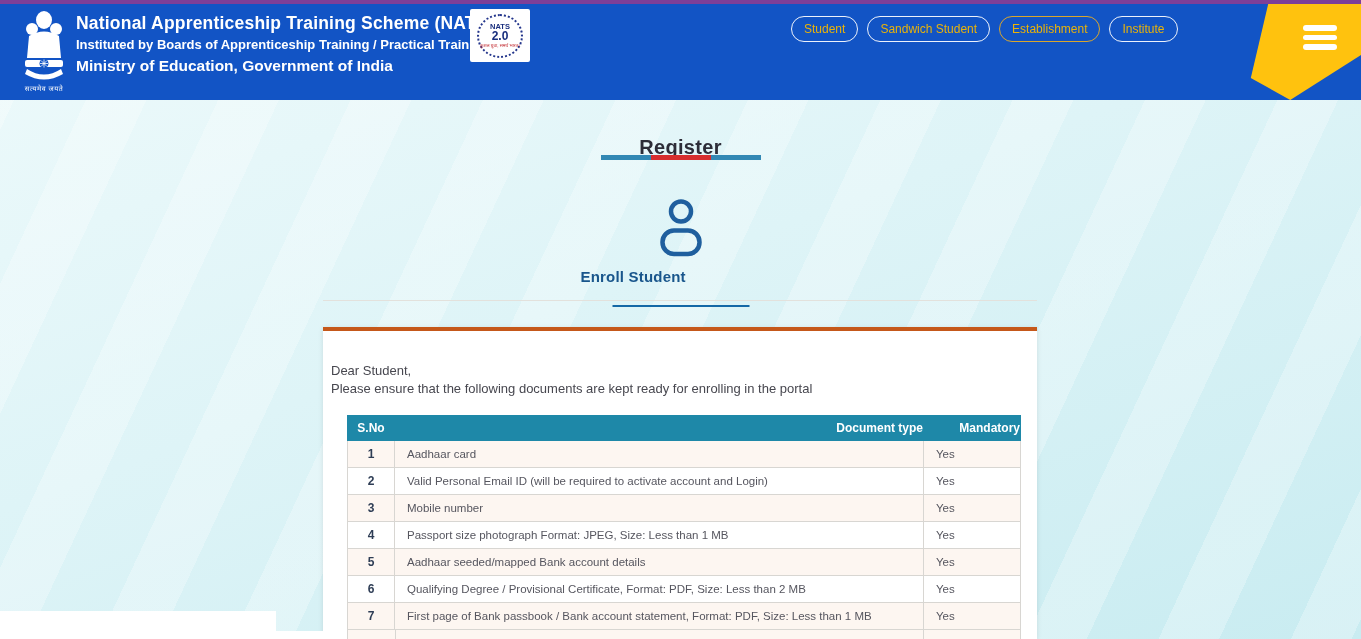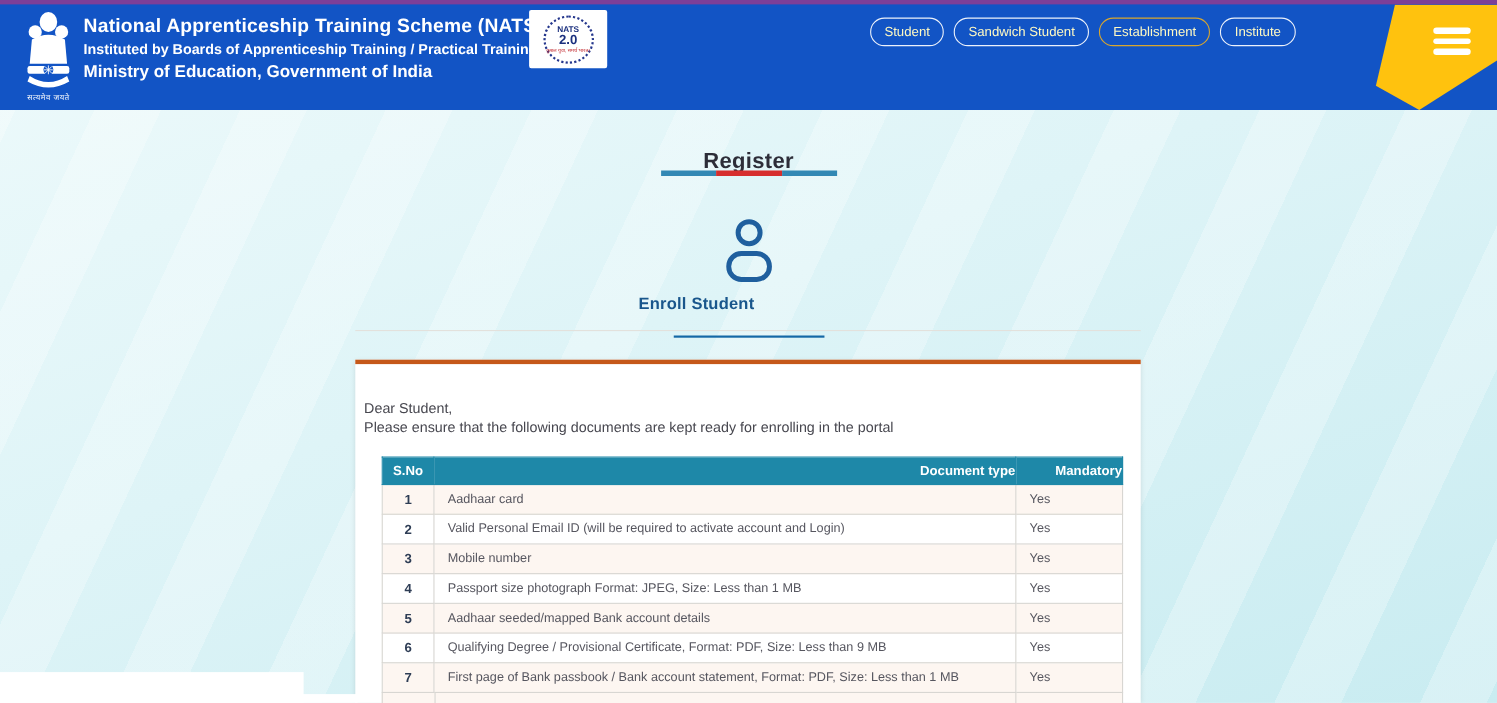--- a/index.html
+++ b/index.html
@@ -20,29 +20,29 @@
 
   
   .top-strip{position:absolute;left:0;top:0;width:100%;height:4px;background:var(--strip-purple);z-index:6;}
   header.gov{position:absolute;left:0;top:0;width:100%;height:100px;background:var(--header-blue);overflow:hidden;}
   .emblem{position:absolute;left:20px;top:10px;width:48px;height:72px;}
   .emblem-caption{position:absolute;left:12px;top:84px;width:64px;text-align:center;color:#fff;font-size:7px;letter-spacing:.5px;}
   .brand{position:absolute;left:76px;top:13px;color:#fff;}
   .brand .t1{font-size:17.5px;font-weight:bold;letter-spacing:.2px;}
   .brand .t2{font-size:13px;font-weight:bold;margin-top:3px;}
   .brand .t3{font-size:15.5px;font-weight:bold;margin-top:5px;}
-  .nats-logo{position:absolute;left:481px;top:9px;width:71px;height:53px;background:#fff;border-radius:2px;
+  .nats-logo{position:absolute;left:470px;top:9px;width:60px;height:53px;background:#fff;border-radius:2px;
     display:flex;align-items:center;justify-content:center;}
   .gear{width:46px;height:44px;border:2px dotted #24368c;border-radius:50%;display:flex;flex-direction:column;
     align-items:center;justify-content:center;line-height:1;}
   .gear .n1{font-size:7.5px;font-weight:bold;color:#1a2f7e;}
   .gear .n2{font-size:12px;font-weight:bold;color:#1a2f7e;}
   .gear .n3{font-size:4.5px;color:#c0262c;margin-top:2px;white-space:nowrap;}
   .pills{position:absolute;left:791px;top:16px;display:flex;gap:9px;}
-  .pill{border:1.5px solid rgba(255,255,255,.92);color:#fef9c3;font-size:12px;border-radius:15px;
+  .pill{border:1.5px solid rgba(255,255,255,.92);color:#eab308;font-size:12px;border-radius:15px;
     padding:5px 12px;background:transparent;cursor:pointer;white-space:nowrap;font-family:inherit;}
   .pill.gold{border-color:#d9a62e;}
   .corner-shape{position:absolute;right:0;top:4px;width:116px;height:96px;background:var(--accent-yellow);
     clip-path:polygon(20% 0,100% 0,100% 53%,39% 100%,5% 77%);}
   .hamburger{position:absolute;left:58px;top:21px;width:34px;cursor:pointer;}
   .hamburger span{display:block;width:34px;height:5.5px;background:#fff;border-radius:3px;margin-bottom:4px;}
 
   
   .page-title{position:absolute;left:0;top:124px;width:100%;text-align:center;
     font-size:20px;font-weight:bold;color:#2d2d38;letter-spacing:.3px;margin-top:12px;}
@@ -192,21 +192,21 @@
     </tr>
 
     <tr>
       <td class="sno">5</td>
       <td>Aadhaar seeded/mapped Bank account details</td>
       <td>Yes</td>
     </tr>
 
     <tr>
       <td class="sno">6</td>
-      <td>Qualifying Degree / Provisional Certificate, Format: PDF, Size: Less than 9 MB</td>
+      <td>Qualifying Degree / Provisional Certificate, Format: PDF, Size: Less than 2 MB</td>
       <td>Yes</td>
     </tr>
 
     <tr>
       <td class="sno">7</td>
       <td>First page of Bank passbook / Bank account statement, Format: PDF, Size: Less than 1 MB</td>
       <td>Yes</td>
     </tr>
   </tbody>
     </table>

